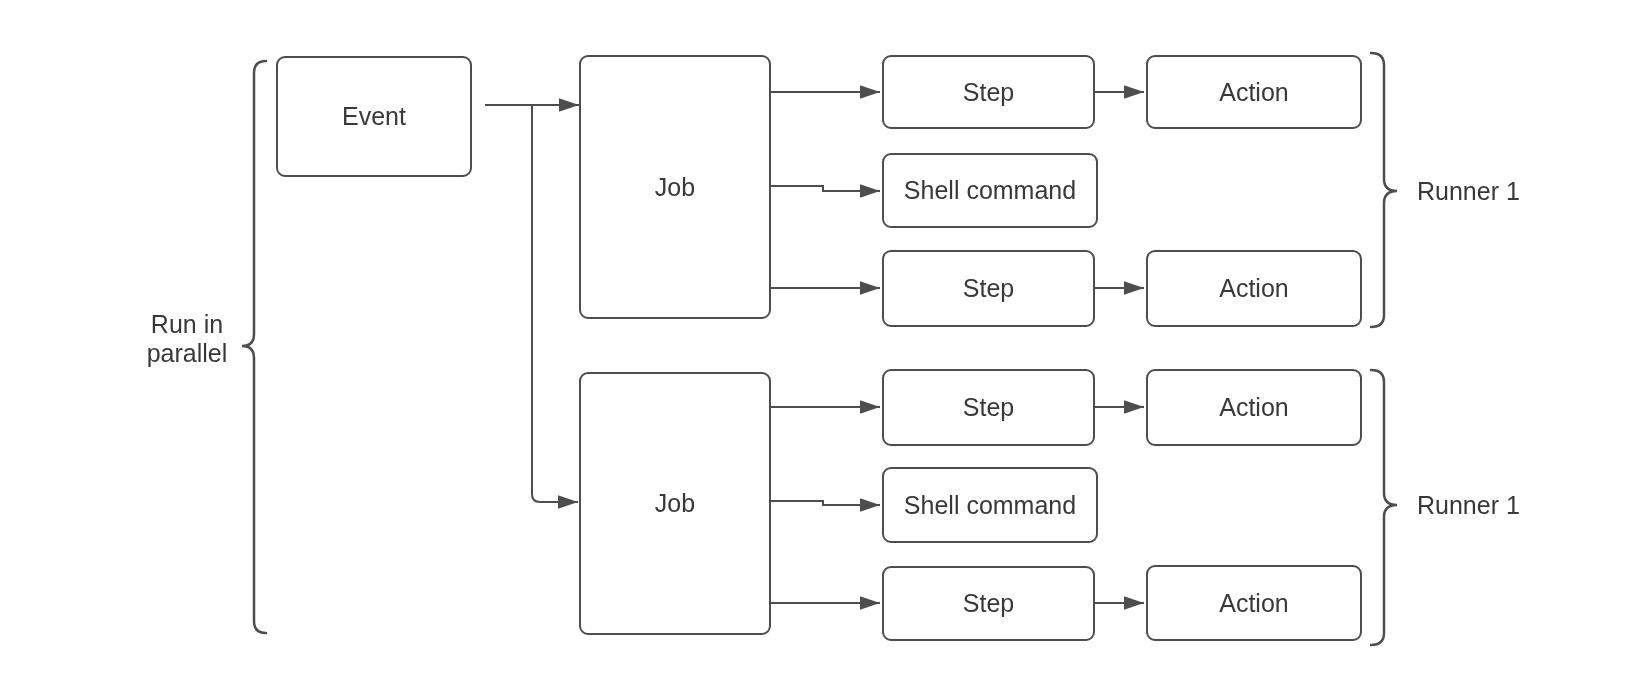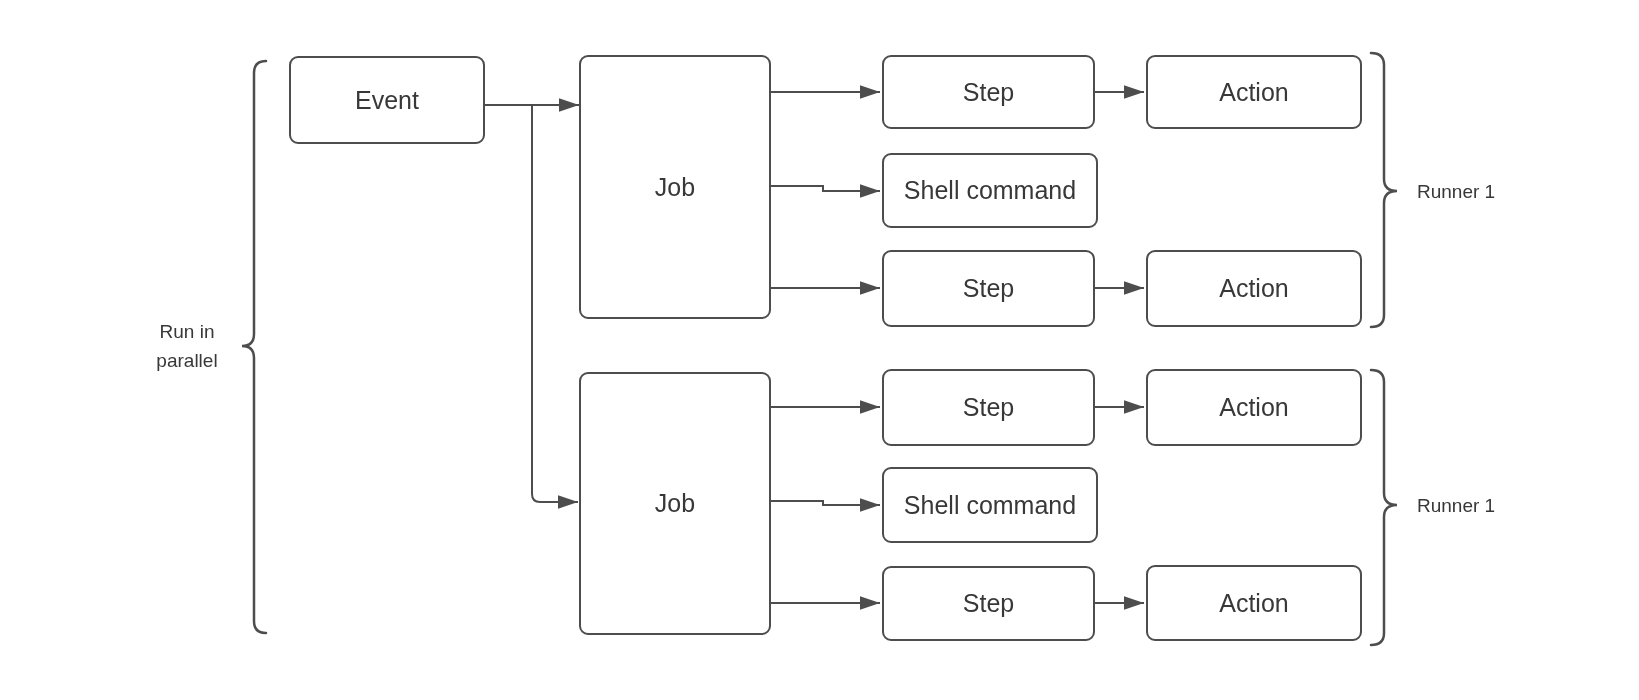--- a/index.html
+++ b/index.html
@@ -45,21 +45,21 @@
     align-items: center;
     justify-content: center;
     color: var(--text, #383838);
     font-size: 25px;
     line-height: 1;
     white-space: nowrap;
   }
   .side-label {
     position: absolute;
     color: var(--text, #383838);
-    font-size: 19px;
+    font-size: 25px;
     line-height: 29px;
     white-space: nowrap;
   }
   .side-label.center {
     text-align: center;
   }
 </style>
 </head>
 <body>
 
@@ -90,26 +90,26 @@
     <path class="wire" d="M1095,407 H1144" marker-end="url(#arrowhead)"></path>
     <path class="wire" d="M1095,603 H1144" marker-end="url(#arrowhead)"></path>
 
     <path class="brace" d="M266,61 Q254,61 254,73 V334 Q254,346 242,346 Q254,346 254,358 V621 Q254,633 266,633"></path>
 
     <path class="brace" d="M1371,53 Q1384,53 1384,65 V179 Q1384,191 1397,191 Q1384,191 1384,203 V315 Q1384,327 1371,327"></path>
 
     <path class="brace" d="M1371,370 Q1384,370 1384,382 V493 Q1384,505 1397,505 Q1384,505 1384,517 V633 Q1384,645 1371,645"></path>
   </svg>
 
-  <div class="side-label center" style="left:117px; top:317px; width:140px;">
+  <div class="side-label center" style="left:117px; top:310px; width:140px;">
     <div>Run in</div>
     <div>parallel</div>
   </div>
 
-  <div class="node" style="left:289px; top:56px; width:196px; height:88px;">
+  <div class="node" style="left:276px; top:56px; width:196px; height:121px;">
     <span>Event</span>
   </div>
 
   <div class="node" style="left:579px; top:55px; width:192px; height:264px;">
     <span>Job</span>
   </div>
   <div class="node" style="left:882px; top:55px; width:213px; height:74px;">
     <span>Step</span>
   </div>
   <div class="node" style="left:882px; top:153px; width:216px; height:75px;">

